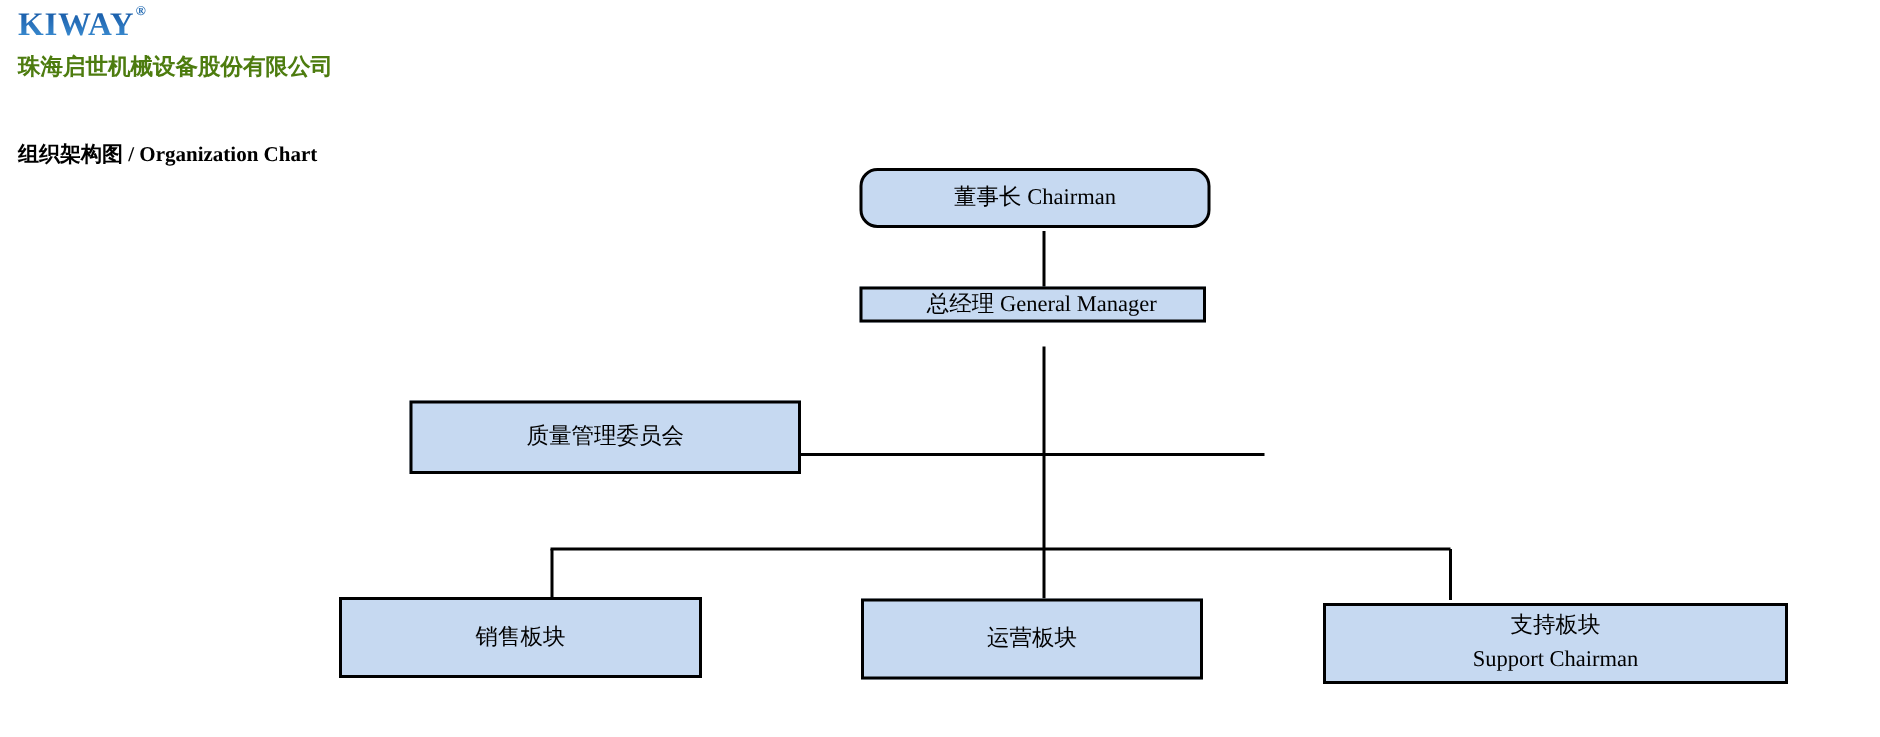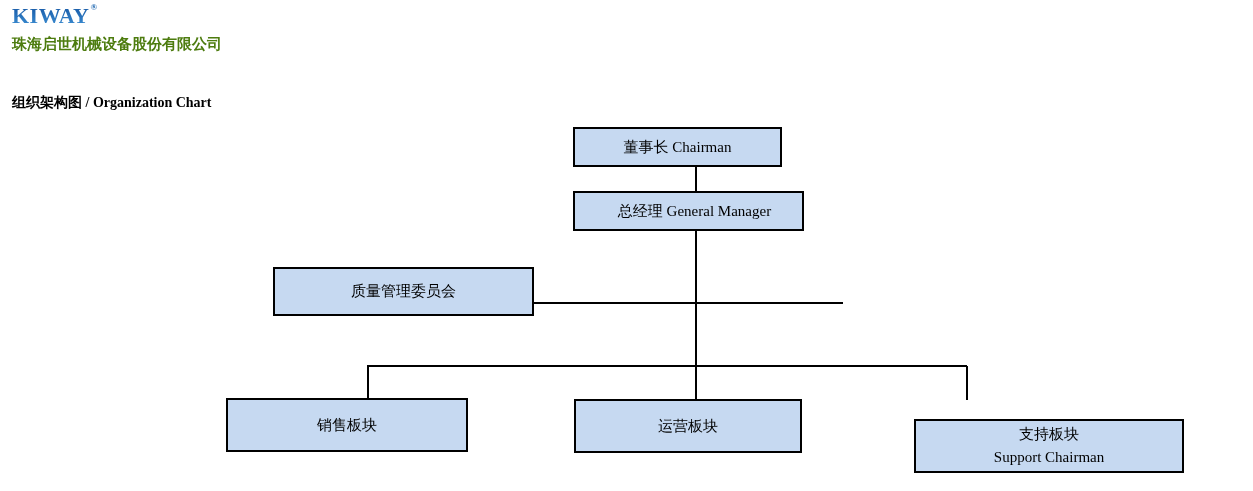--- a/index.html
+++ b/index.html
@@ -44,27 +44,27 @@
   
   .node{
     position:absolute;box-sizing:border-box;
     background:#c6d9f1;border:2px solid #000;
     display:flex;flex-direction:column;
     align-items:center;justify-content:center;
     font-size:15px;color:#000;line-height:23px;
     text-align:center;white-space:nowrap;
   }
   .node .line2:empty{display:none;}
-  #node-chairman          {left:573px;top:127px;width:209px;height:40px;}
-  #node-general-manager   {left:573px;top:191px;width:231px;height:40px;padding-left:12px;}
+  #node-chairman          {left:573px;top:112px;width:234px;height:40px;border-radius:12px;}
+  #node-general-manager   {left:573px;top:191px;width:231px;height:24px;padding-left:12px;}
   #node-qmc               {left:273px;top:267px;width:261px;height:49px;text-align:center;}
   #node-gm-office         {left:843px;top:267px;width:257px;height:50px;}
   #node-business-segment  {left:226px;top:398px;width:242px;height:54px;}
   #node-operating-segment {left:574px;top:399px;width:228px;height:54px;font-family:Liberation Serif, serif;}
-  #node-support-segment   {left:882px;top:419px;width:270px;height:54px;margin-left:32px;}
+  #node-support-segment   {left:882px;top:402px;width:310px;height:54px;}
   
   .conn{position:absolute;background:#000;}
   .conn.v{width:1.5px;}
   .conn.h{height:1.5px;}
   #conn-chairman-gm   {left:695px;top:154px;height:38px;}
   #conn-gm-trunk      {left:695px;top:231px;height:168px;}
   #conn-qmc-gmo       {left:534px;top:302px;width:309px;}
   #conn-branch        {left:367px;top:365px;width:600px;}
   #conn-drop-business {left:367px;top:366px;height:33px;}
   #conn-drop-support  {left:966px;top:366px;height:34px;}

